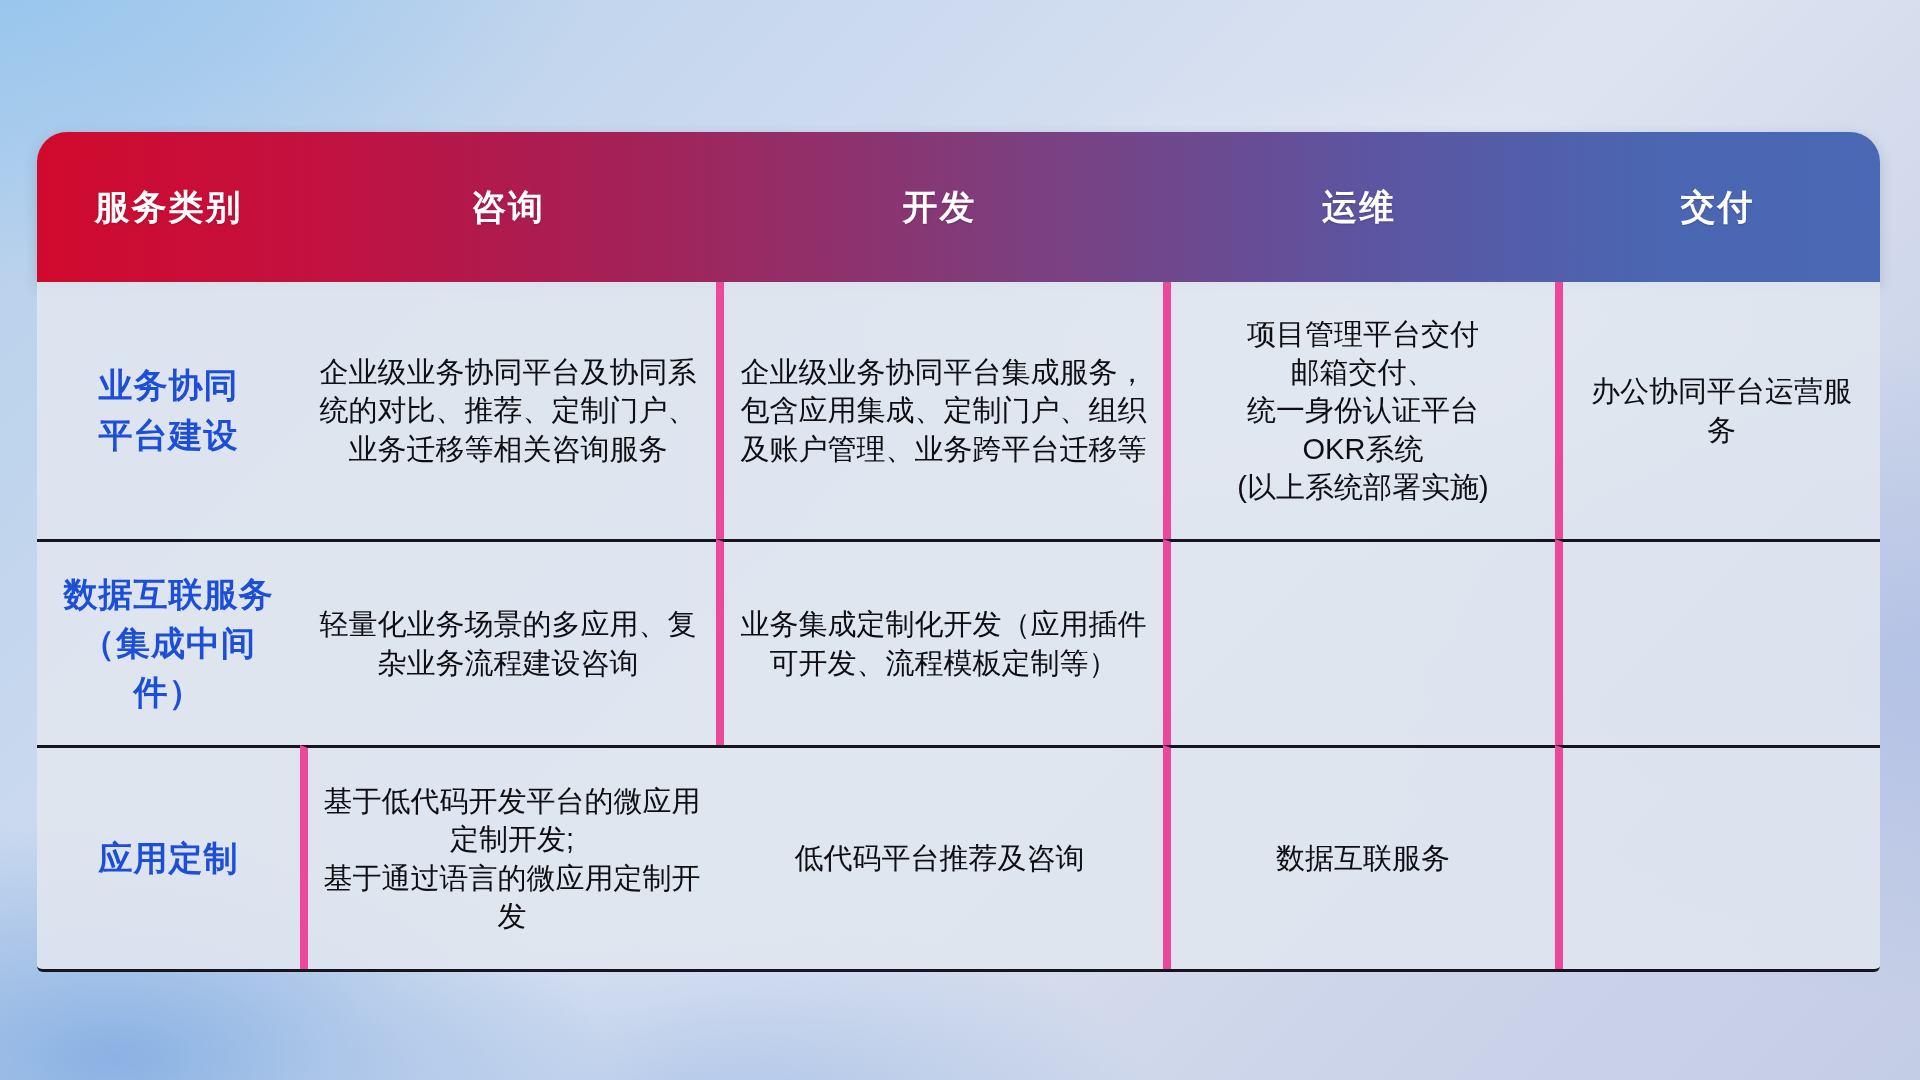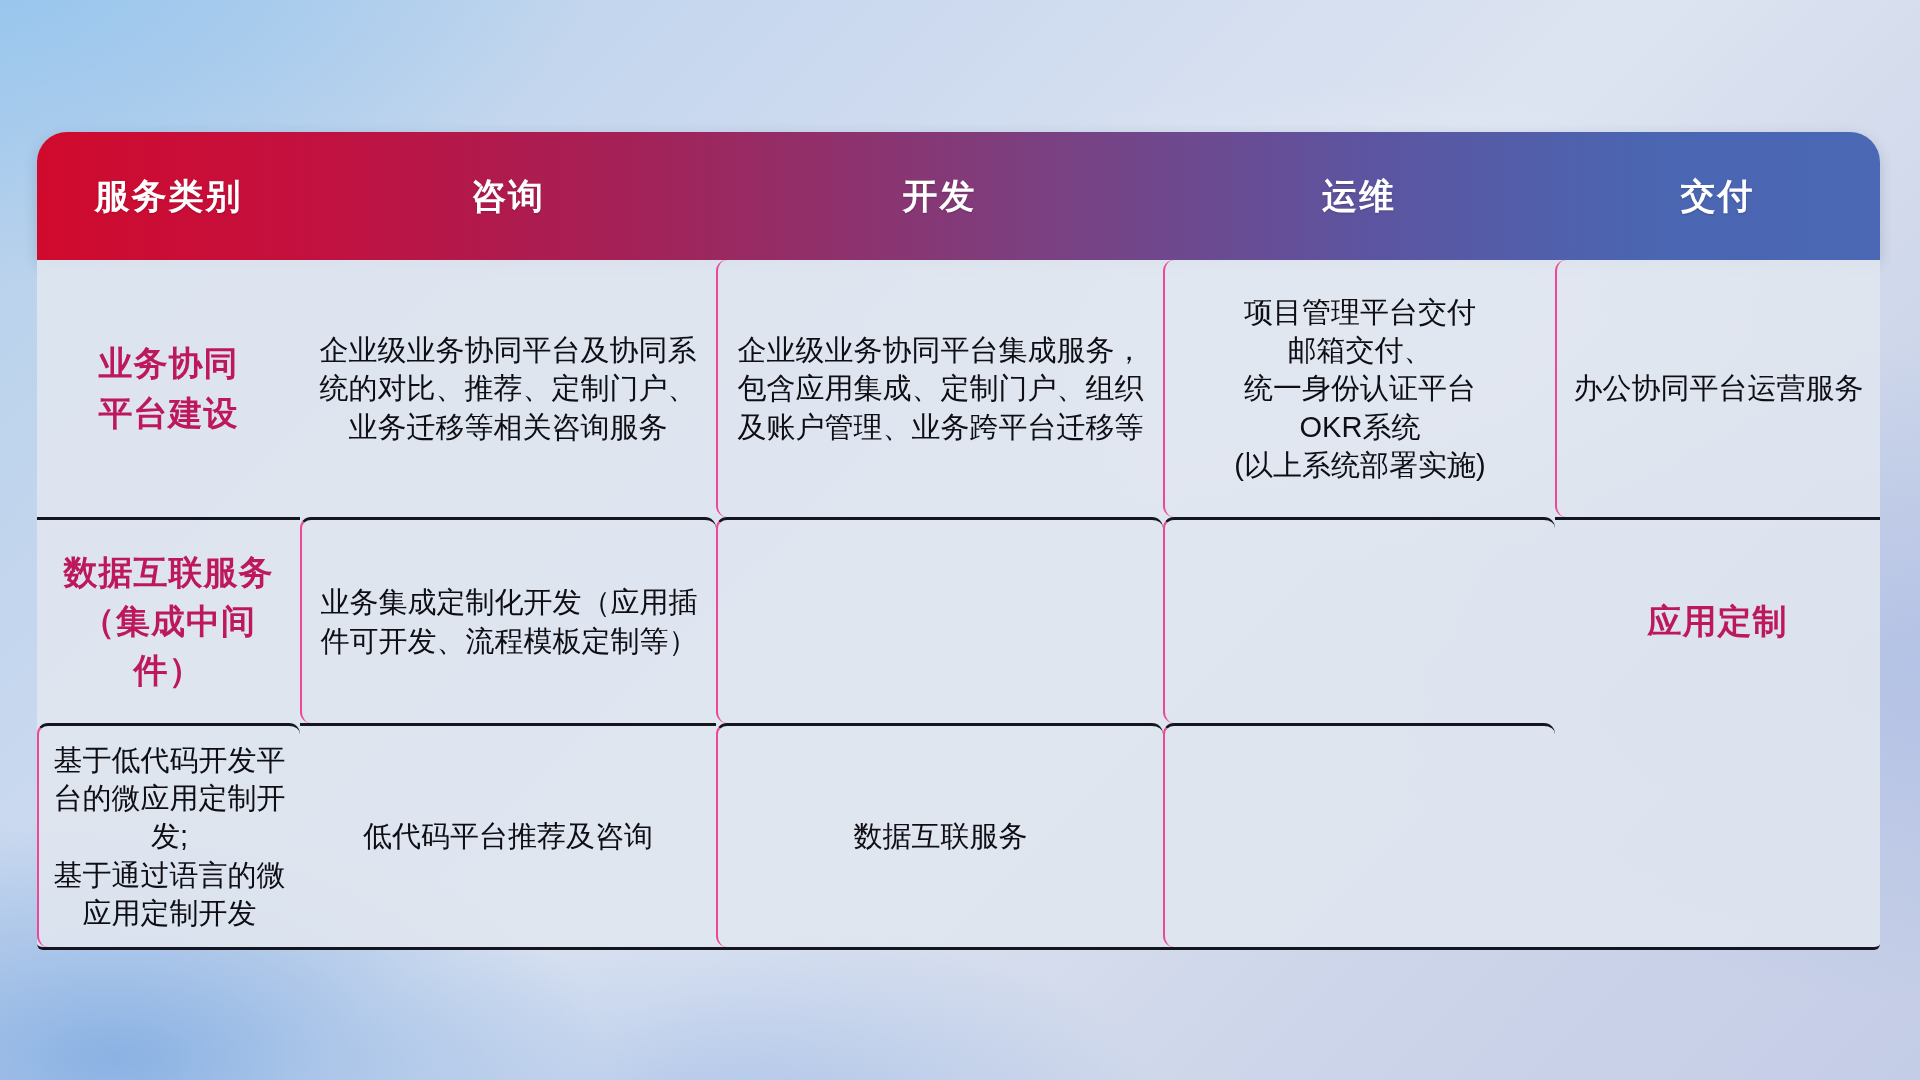--- a/index.html
+++ b/index.html
@@ -12,21 +12,21 @@
       radial-gradient(820px 460px at 101% 62%, rgba(162,180,226,0.55), rgba(162,180,226,0) 72%),
       radial-gradient(900px 460px at -2% -4%, rgba(148,196,238,0.95), rgba(148,196,238,0) 70%),
       radial-gradient(700px 320px at 70% 30%, rgba(238,242,250,0.7), rgba(238,242,250,0) 75%),
       linear-gradient(135deg,#b2cfeb 0%,#cddaef 32%,#dde4f1 55%,#ccd5e9 78%,#c4cde6 100%);
   }
   .slide-table{
     position:absolute;left:37px;top:132px;width:1843px;
   }
   .hdr{
     display:grid;grid-template-columns:263px 416px 447px 392px 325px;
-    height:128px;border-radius:30px 30px 0 0;
+    height:150px;border-radius:30px 30px 0 0;
     background:linear-gradient(90deg,#d00a2d 0%,#c4103e 14%,#a42157 32%,#7f3d7c 52%,#5d54a0 72%,#4b65b1 87%,#4a68b4 100%);
     box-shadow:0 4px 14px rgba(40,50,90,0.18);
   }
   .hcell{
     display:flex;align-items:center;justify-content:center;
     color:#ffffff;font-size:35px;font-weight:bold;letter-spacing:2px;
     text-shadow:0 1px 2px rgba(0,0,0,0.18);
   }
   .tbody{
     display:grid;grid-template-columns:263px 416px 447px 392px 325px;
@@ -35,24 +35,24 @@
     border-bottom:3px solid #15151f;
     border-radius:0 0 6px 6px;
   }
   .cell{
     display:flex;align-items:center;justify-content:center;
     text-align:center;white-space:pre-line;
     color:#0e0e14;font-size:29px;line-height:1.32;
     padding:10px 14px;box-sizing:border-box;
   }
   .cat{
-    color:#be185d;font-weight:bold;font-size:34px;line-height:1.45;
+    color:#1d4ed8;font-weight:bold;font-size:34px;line-height:1.45;
     letter-spacing:1px;
   }
-  .vline{border-left:2px solid #ec4899;border-radius:11px;}
+  .vline{border-left:8px solid #ec4899;}
   .hline{border-top:3px solid #15151f;}
 </style>
 </head>
 <body>
 
 <div class="slide-table">
 
   <div class="hdr">
     <div class="hcell">服务类别</div>
     <div class="hcell">咨询</div>
@@ -69,20 +69,21 @@
     <div class="cell vline">企业级业务协同平台集成服务，包含应用集成、定制门户、组织及账户管理、业务跨平台迁移等</div>
     <div class="cell vline">项目管理平台交付
 邮箱交付、
 统一身份认证平台
 OKR系统
 (以上系统部署实施)</div>
     <div class="cell vline">办公协同平台运营服务</div>
 
     <div class="cell cat hline">数据互联服务
 （集成中间件）</div>
+    <div class="cell hline">轻量化业务场景的多应用、复杂业务流程建设咨询</div>
     <div class="cell vline hline">业务集成定制化开发（应用插件可开发、流程模板定制等）</div>
     <div class="cell vline hline"></div>
     <div class="cell vline hline"></div>
 
     <div class="cell cat hline">应用定制</div>
     <div class="cell vline hline">基于低代码开发平台的微应用定制开发;
 基于通过语言的微应用定制开发</div>
     <div class="cell hline">低代码平台推荐及咨询</div>
     <div class="cell vline hline">数据互联服务</div>
     <div class="cell vline hline"></div>

